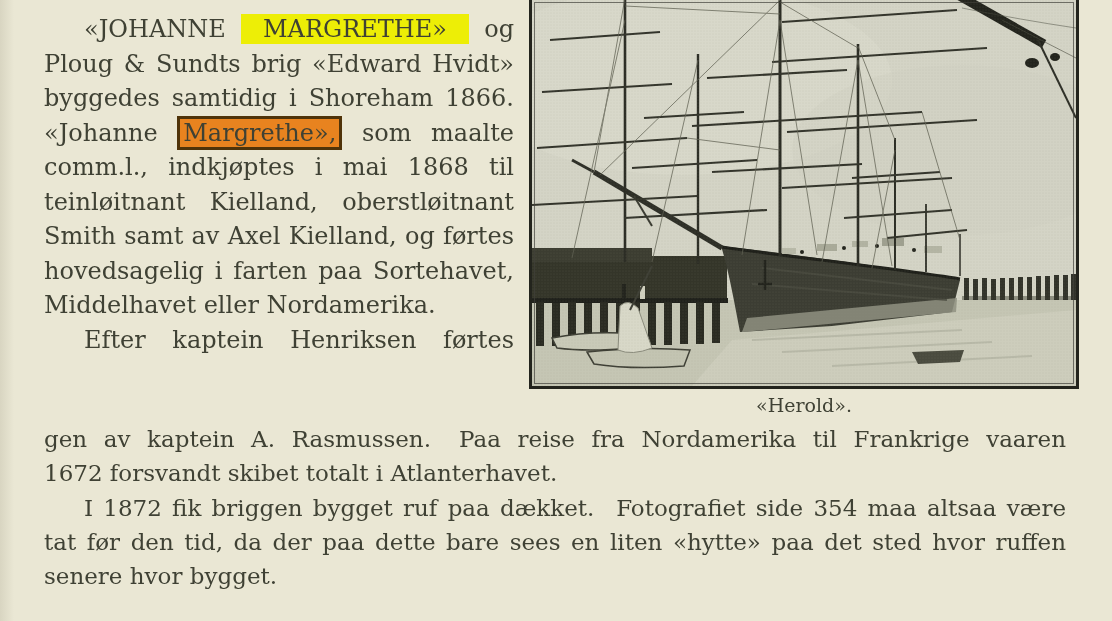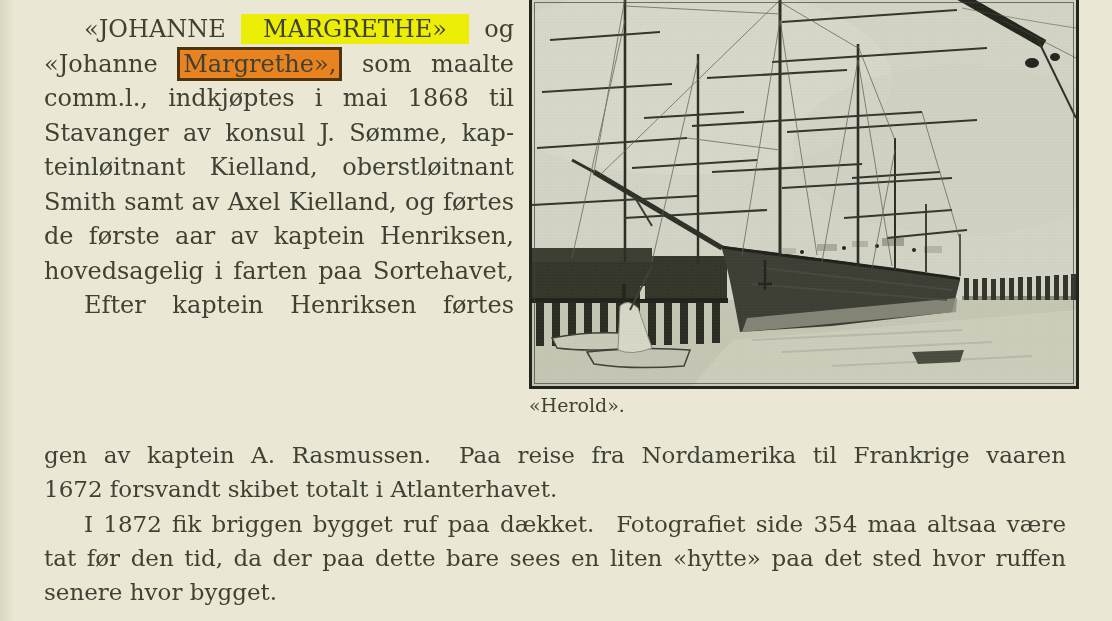--- a/index.html
+++ b/index.html
@@ -14,21 +14,21 @@
   .page::before{
     content:"";position:absolute;left:0;top:0;bottom:0;width:14px;
     background:linear-gradient(90deg,rgba(110,105,80,.14),rgba(110,105,80,0));
     pointer-events:none;
   }
   
   .text-column{
     position:absolute;left:44px;top:12px;width:470px;
   }
   .text-wide{
-    position:absolute;left:44px;top:438px;width:1022px;
+    position:absolute;left:44px;top:422px;width:1022px;
   }
   .line{
     font-size:24px;line-height:34.5px;height:34.5px;
     text-align:justify;text-align-last:justify;
     overflow:hidden;white-space:normal;
   }
   .text-wide .line{font-size:23px;line-height:34.3px;height:34.3px;}
   .line.indent{text-indent:40px;}
   .line.last{text-align-last:left;}
   .hl-yellow{
@@ -44,37 +44,38 @@
   
   .figure{
     position:absolute;left:529px;top:-3px;
     width:544px;height:386px;
     border:3px solid var(--frame,#23241d);
     background:#d4d4c6;
   }
   .figure svg{display:block;}
   .caption{
     position:absolute;left:529px;top:394px;width:550px;
-    font-size:19px;color:var(--ink,#3f4134);
+    text-align:center;font-size:19px;color:var(--ink,#3f4134);
   }
 </style>
 </head>
 <body>
 
 <div class="page" style="--page-bg: #eae7d4; --ink: #3f4134; --hl-yellow: #edee06; --hl-orange: #e8831f; --hl-orange-border: #4f3309; --frame: #23241d;">
 
   <div class="text-column" id="column-lines">
       <div class="line indent"><span>«JOHANNE </span><span class="hl-yellow">MARGRETHE»</span><span> og</span></div>
+      <div class="line"><span>Ploug &amp; Sundts brig «Edward Hvidt»</span></div>
+      <div class="line"><span>byggedes samtidig i Shoreham 1866.</span></div>
       <div class="line"><span>«Johanne </span><span class="hl-orange">Margrethe»,</span><span> som maalte 172</span></div>
       <div class="line"><span>comm.l., indkjøptes i mai 1868 til</span></div>
-      <div class="line"><span>Stavanger av konsul J. Sømme, kap-</span></div>
       <div class="line"><span>teinløitnant Kielland, oberstløitnant</span></div>
       <div class="line"><span>Smith samt av Axel Kielland, og førtes</span></div>
-      <div class="line"><span>de første aar av kaptein Henriksen,</span></div>
       <div class="line"><span>hovedsagelig i farten paa Sortehavet,</span></div>
+      <div class="line last"><span>Middelhavet eller Nordamerika.</span></div>
       <div class="line indent"><span>Efter kaptein Henriksen førtes brig-</span></div>
     </div>
 
   <div class="text-wide" id="wide-lines">
       <div class="line"><span>gen av kaptein A. Rasmussen.  Paa reise fra Nordamerika til Frankrige vaaren</span></div>
       <div class="line last"><span>1672 forsvandt skibet totalt i Atlanterhavet.</span></div>
       <div class="line indent"><span>I 1872 fik briggen bygget ruf paa dækket.  Fotografiet side 354 maa altsaa være</span></div>
       <div class="line"><span>tat før den tid, da der paa dette bare sees en liten «hytte» paa det sted hvor ruffen</span></div>
       <div class="line last"><span>senere hvor bygget.</span></div>
     </div>

